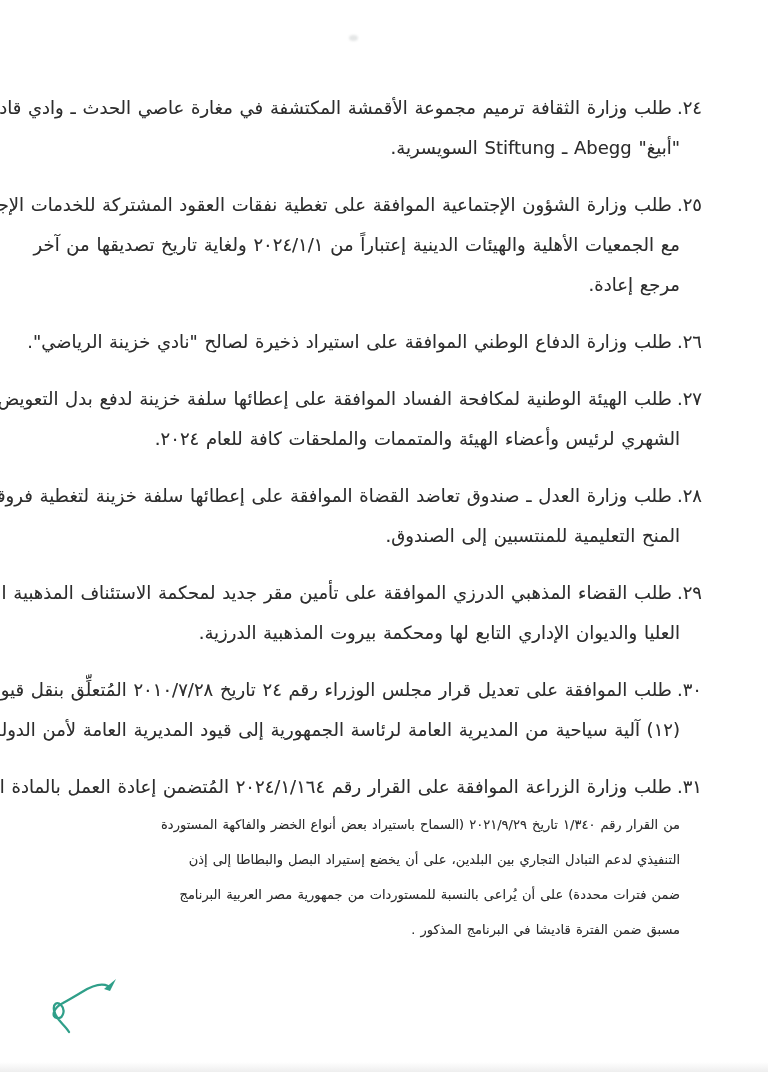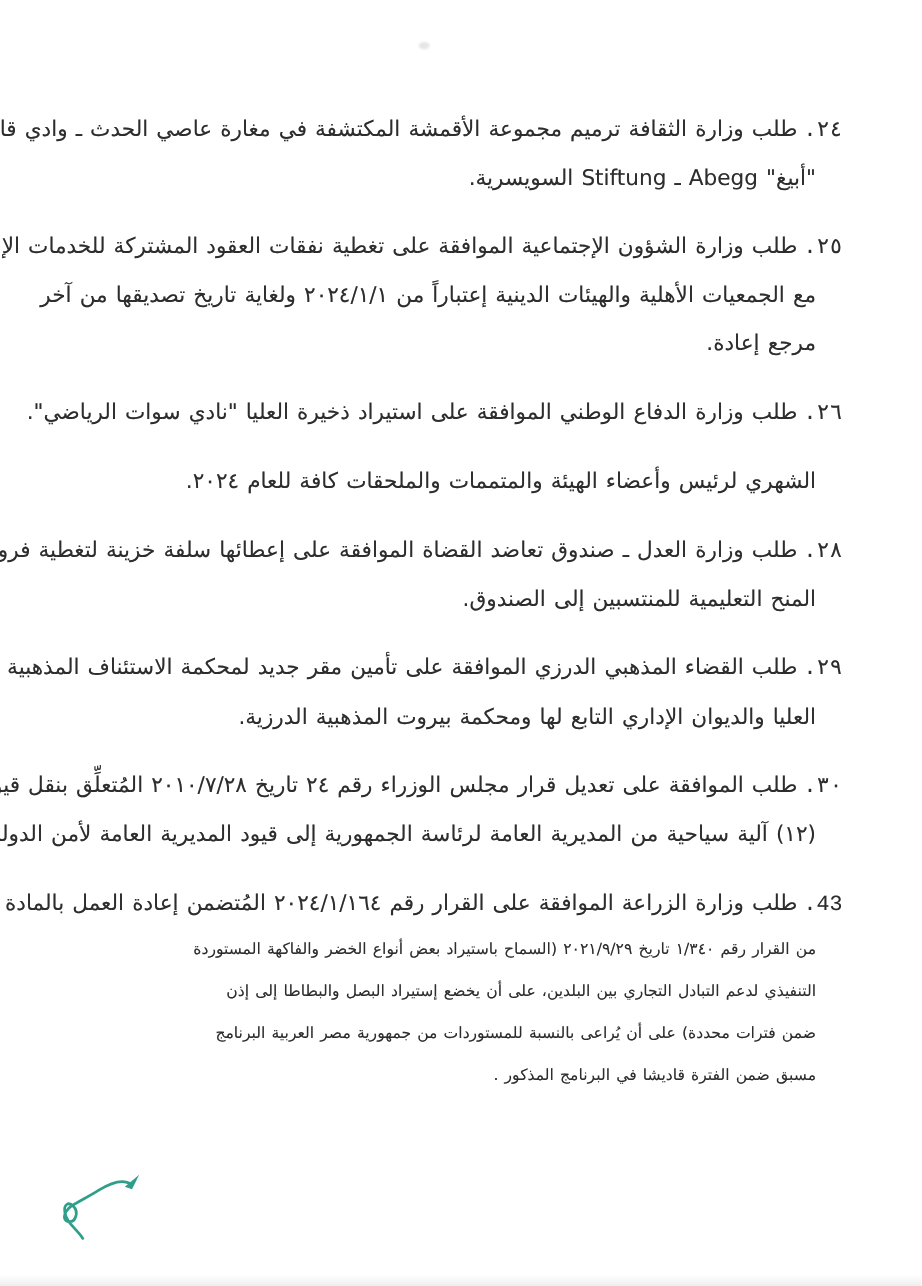--- a/index.html
+++ b/index.html
@@ -25,21 +25,21 @@
   .line{
     font-size:18px;
     line-height:40px;
     text-align:right;
     white-space:nowrap;
     word-spacing:1px;
     text-shadow:0 0 .4px rgba(40,40,40,.35);
   }
   .line.cont{padding-left:0;padding-right:22px;}
   .line.small{font-size:13px;line-height:35px;}
-  .num{margin-left:5px;font-family:Liberation Mono, monospace;}
+  .num{margin-left:5px;}
   .scan-speck{
     position:absolute;left:349px;top:35px;
     width:9px;height:6px;border-radius:50%;
     background:rgba(195,199,199,.45);
     filter:blur(1px);
   }
   .signature{
     position:absolute;left:42px;top:972px;
     width:84px;height:72px;
   }
@@ -68,39 +68,40 @@
       <div class="item">
         <div class="line"><span class="num">٢٤.</span><span>طلب وزارة الثقافة ترميم مجموعة الأقمشة المكتشفة في مغارة عاصي الحدث ـ وادي قاديشا في</span></div>
         <div class="line cont">"أبيغ" Abegg ـ Stiftung السويسرية.</div>
       </div>
       <div class="item">
         <div class="line"><span class="num">٢٥.</span><span>طلب وزارة الشؤون الإجتماعية الموافقة على تغطية نفقات العقود المشتركة للخدمات الإجتماعية</span></div>
         <div class="line cont">مع الجمعيات الأهلية والهيئات الدينية إعتباراً من ٢٠٢٤/١/١ ولغاية تاريخ تصديقها من آخر</div>
         <div class="line cont">مرجع إعادة.</div>
       </div>
       <div class="item">
-        <div class="line"><span class="num">٢٦.</span><span>طلب وزارة الدفاع الوطني الموافقة على استيراد ذخيرة العليا "نادي سوات الرياضي".</span></div>
+        <div class="line"><span class="num">٢٦.</span><span>طلب وزارة الدفاع الوطني الموافقة على استيراد ذخيرة لصالح "نادي خزينة الرياضي".</span></div>
       </div>
       <div class="item">
+        <div class="line"><span class="num">٢٧.</span><span>طلب الهيئة الوطنية لمكافحة الفساد الموافقة على إعطائها سلفة خزينة لدفع بدل التعويض</span></div>
         <div class="line cont">الشهري لرئيس وأعضاء الهيئة والمتممات والملحقات كافة للعام ٢٠٢٤.</div>
       </div>
       <div class="item">
         <div class="line"><span class="num">٢٨.</span><span>طلب وزارة العدل ـ صندوق تعاضد القضاة الموافقة على إعطائها سلفة خزينة لتغطية فروقات</span></div>
         <div class="line cont">المنح التعليمية للمنتسبين إلى الصندوق.</div>
       </div>
       <div class="item">
         <div class="line"><span class="num">٢٩.</span><span>طلب القضاء المذهبي الدرزي الموافقة على تأمين مقر جديد لمحكمة الاستئناف المذهبية الدرزية</span></div>
         <div class="line cont">العليا والديوان الإداري التابع لها ومحكمة بيروت المذهبية الدرزية.</div>
       </div>
       <div class="item">
         <div class="line"><span class="num">٣٠.</span><span>طلب الموافقة على تعديل قرار مجلس الوزراء رقم ٢٤ تاريخ ٢٠١٠/٧/٢٨ المُتعلِّق بنقل قيود</span></div>
         <div class="line cont">(١٢) آلية سياحية من المديرية العامة لرئاسة الجمهورية إلى قيود المديرية العامة لأمن الدولة</div>
       </div>
       <div class="item">
-        <div class="line"><span class="num">43.</span><span>طلب وزارة الزراعة الموافقة على القرار رقم ٢٠٢٤/١/١٦٤ المُتضمن إعادة العمل بالمادة الثالثة</span></div>
+        <div class="line"><span class="num">٣١.</span><span>طلب وزارة الزراعة الموافقة على القرار رقم ٢٠٢٤/١/١٦٤ المُتضمن إعادة العمل بالمادة الثالثة</span></div>
         <div class="line cont small">من القرار رقم ١/٣٤٠ تاريخ ٢٠٢١/٩/٢٩ (السماح باستيراد بعض أنواع الخضر والفاكهة المستوردة</div>
         <div class="line cont small">التنفيذي لدعم التبادل التجاري بين البلدين، على أن يخضع إستيراد البصل والبطاطا إلى إذن</div>
         <div class="line cont small">ضمن فترات محددة) على أن يُراعى بالنسبة للمستوردات من جمهورية مصر العربية البرنامج</div>
         <div class="line cont small">مسبق ضمن الفترة قاديشا في البرنامج المذكور .</div>
       </div>
     </div>
 </div>
 
 <svg class="signature" viewBox="0 0 84 72" aria-hidden="true">
   <path d="M66 14 C58 10 48 15 40 20 C32 25 26 28 21 31 C11 36 9 45 15 46 C21 47 24 38 19 33 C15 29 11 32 12 38 C13 47 22 52 27 60"></path>

